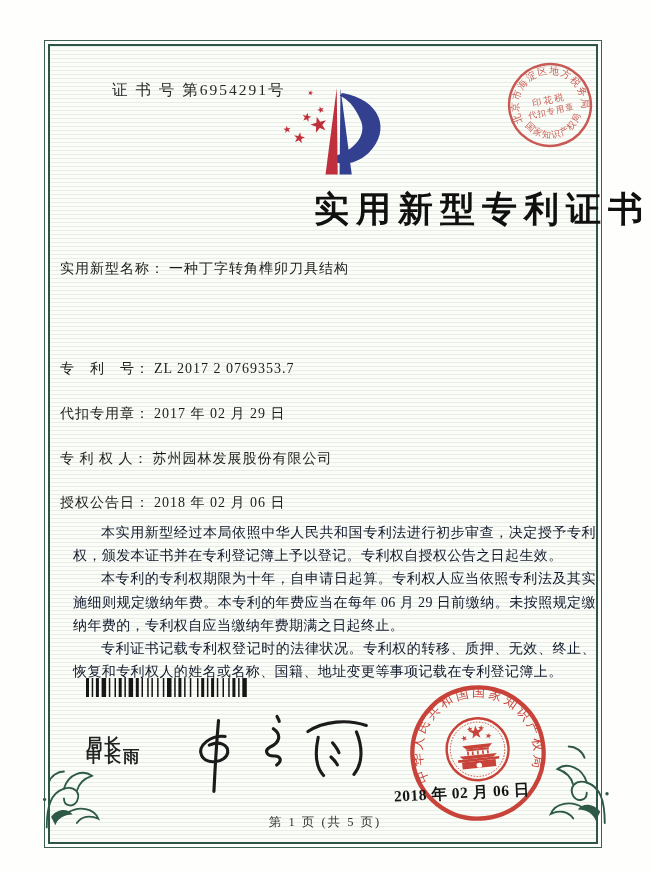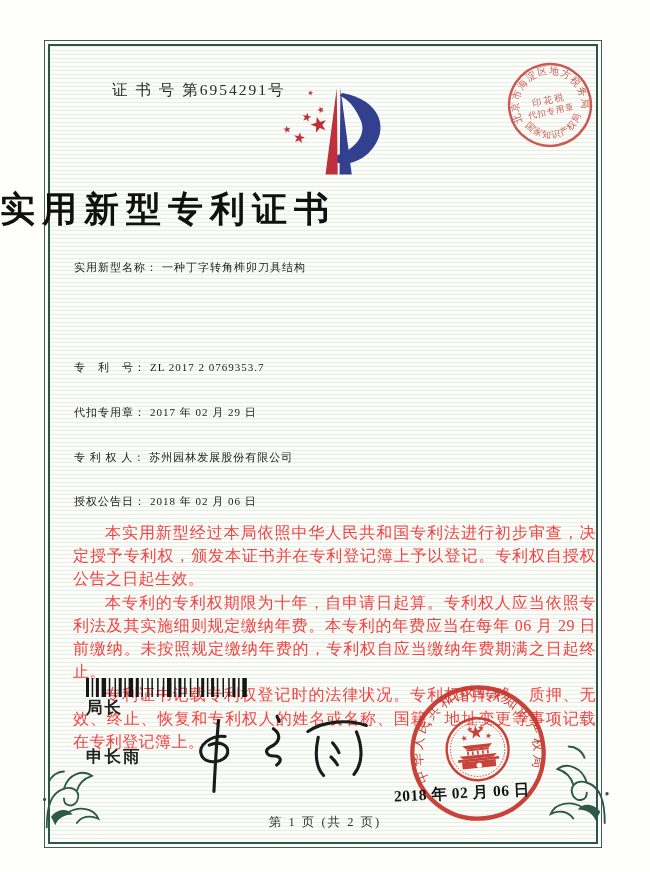--- a/index.html
+++ b/index.html
@@ -6,27 +6,27 @@
   .sheet{position:relative;width:650px;height:872px;background:#fefefc;overflow:hidden;
          font-family:"Liberation Serif","DejaVu Serif",serif;color:#1f1f1f;}
   
   .frame{position:absolute;left:44px;top:40px;width:556px;height:806px;border:1px solid #3a604f;}
   .frame-inner{position:absolute;inset:3px;border:2.5px solid #2e5547;
        background:
          repeating-linear-gradient(180deg, rgba(110,165,138,.16) 0 1px, rgba(255,255,255,0) 1px 4px),
          #fcfdf8;}
   .abs{position:absolute;}
   .cert-no{left:72px;top:80px;font-size:15.5px;letter-spacing:2px;color:#2a2a2a;margin-left:40px;}
-  .title{left:0;right:0;top:186px;text-align:left;font-size:35px;font-weight:700;
+  .title{left:0;right:0;top:186px;text-align:right;font-size:35px;font-weight:700;
          letter-spacing:7px;color:#101010;}
-  .row{left:74px;font-size:11px;white-space:nowrap;color:#1c1c1c;}
+  .row{left:60px;font-size:14px;white-space:nowrap;color:#1c1c1c;}
   .row .lab{letter-spacing:1px;}
   .row .val{margin-left:4px;letter-spacing:1px;}
-  .paras{left:73px;top:521px;width:523px;font-size:16px;line-height:23.2px;
-         text-align:justify;color:#ef4444;letter-spacing:.4px;}
+  .paras{left:73px;top:521px;width:523px;font-size:14px;line-height:23.2px;
+         text-align:justify;color:#0f172a;letter-spacing:.4px;}
   .paras p{margin:0;text-indent:2em;}
   .director{left:86px;font-family:"Liberation Sans","DejaVu Sans",sans-serif;
             font-weight:600;font-size:16.5px;color:#222;letter-spacing:2px;}
   .seal-date{left:394px;top:783px;font-size:15.5px;font-weight:700;letter-spacing:.5px;
              color:#141414;transform:rotate(-3deg);white-space:nowrap;z-index:6;}
   .footer{left:0;right:0;top:814px;text-align:center;font-size:12.5px;letter-spacing:2px;color:#333;}
   .stamp-wrap{left:504px;top:59px;width:92px;height:92px;transform:rotate(-12deg);}
   .seal-wrap{left:403px;top:678px;width:150px;height:150px;transform:rotate(-6deg);z-index:5;}
   .logo-wrap{left:258px;top:80px;width:150px;height:100px;}
   .sig-wrap{left:180px;top:708px;width:215px;height:96px;}
@@ -141,21 +141,21 @@
         <rect x="125.0999999999999" y="0" width="3" height="19" fill="#161616"></rect>
         <rect x="130.7999999999999" y="0" width="1.5" height="19" fill="#161616"></rect>
         <rect x="136.4999999999999" y="0" width="1.5" height="19" fill="#161616"></rect>
         <rect x="142.19999999999987" y="0" width="1.5" height="19" fill="#161616"></rect>
         <rect x="146.39999999999986" y="0" width="3" height="19" fill="#161616"></rect>
         <rect x="152.09999999999985" y="0" width="1.5" height="19" fill="#161616"></rect>
         <rect x="156.29999999999984" y="0" width="4.5" height="19" fill="#161616"></rect>
       </svg>
   </div>
 
-  <div class="abs director" style="top:697px">局长</div>
+  <div class="abs director" style="top:734px">局长</div>
   <div class="abs director" style="top:746px">申长雨</div>
 
   <div class="abs sig-wrap">
     <svg viewBox="0 0 210 95" width="215" height="96">
       <g fill="none" stroke="#1b1b1b" stroke-width="3.1" stroke-linecap="round" stroke-linejoin="round" transform="rotate(-2 105 47)">
         <path d="M38,10 C36,26 33,56 31,80"></path>
         <path d="M44,26 C30,24 16,34 20,44 C24,54 44,52 46,42 C47,34 38,30 28,34"></path>
         <path d="M96,8 C97,10 98,12 98,13"></path>
         <path d="M92,20 C100,26 98,34 88,38 C82,41 84,47 92,47 C98,47 100,52 94,56"></path>
         <path d="M126,24 C142,14 166,13 184,20"></path>
@@ -195,21 +195,21 @@
           <rect x="-22" y="11.5" width="44" height="2.8"></rect>
           <rect x="-18" y="14.3" width="36" height="7.5"></rect>
           <rect x="-3" y="16.5" width="6" height="5.3" rx="3" fill="#fcfdf8"></rect>
         </g>
       </g>
     </svg>
   </div>
 
   <div class="abs seal-date">2018 年 02 月 06 日</div>
 
-  <div class="abs footer">第 1 页 (共 2 页)</div>
+  <div class="abs footer">第 1 页 (共 5 页)</div>
 
   <div class="abs orn-l">
     <svg viewBox="0 0 80 80" width="86" height="86">
       <g fill="none" stroke="#2e5949" stroke-width="1.7" stroke-linecap="round">
         <path d="M10,72 C10,52 14,40 26,36 C36,33 42,40 38,48 C34,54 26,52 26,45"></path>
         <path d="M26,36 C30,22 44,18 52,24 C46,26 40,30 38,38"></path>
         <path d="M30,58 C40,52 54,54 58,64 C50,60 42,62 38,68"></path>
         <path d="M14,62 C20,54 30,54 34,60 C26,60 20,64 18,70 Z" fill="#2e5949" stroke="none"></path>
         <circle cx="8" cy="46" r="1.5" fill="#2e5949" stroke="none"></circle>
         <path d="M12,30 C14,24 20,20 26,20"></path>

